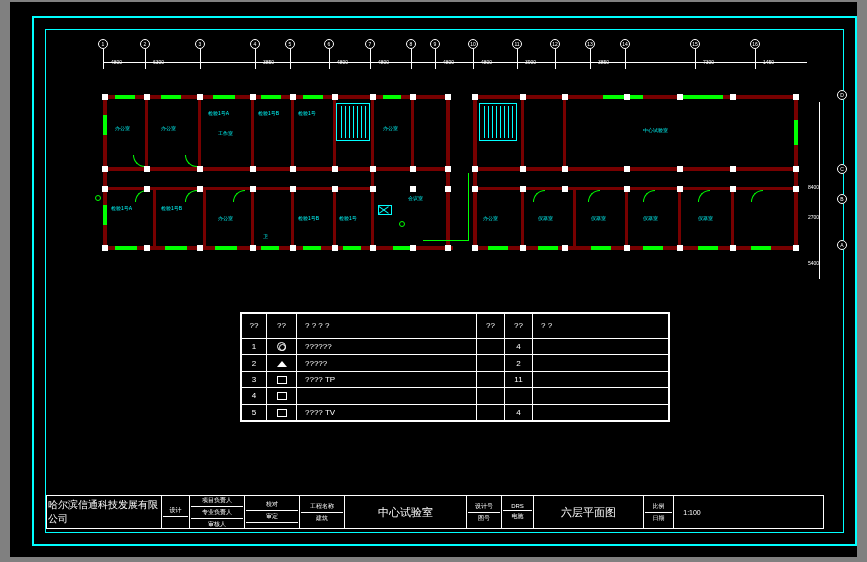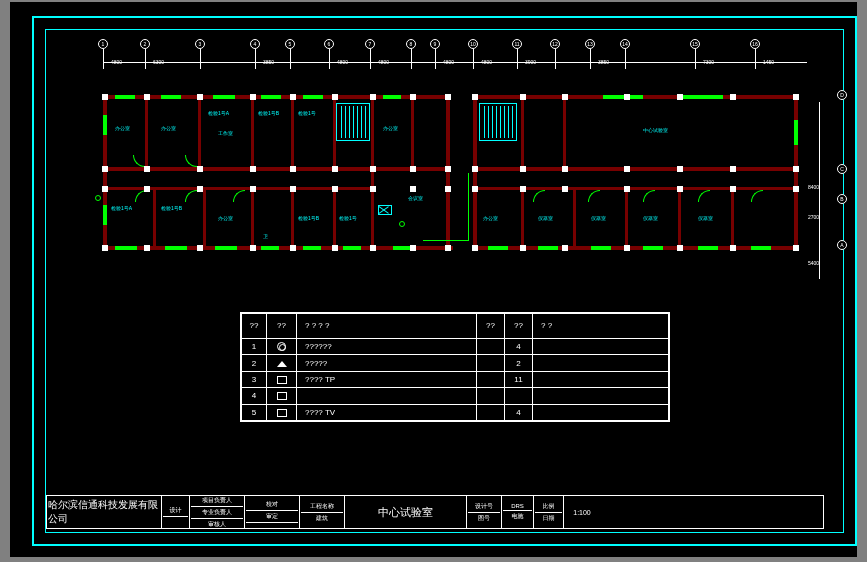--- a/index.html
+++ b/index.html
@@ -388,19 +388,20 @@
     </div>
     <div class="tb-cell tb-title">中心试验室</div>
     <div class="tb-cell" style="width:35px">
       <div class="row">设计号</div>
       <div class="row">图号</div>
     </div>
     <div class="tb-cell" style="width:32px">
       <div class="row">DRS</div>
       <div class="row">电施</div>
     </div>
+    <div class="tb-cell tb-title" style="width:110px">六层平面图</div>
     <div class="tb-cell" style="width:30px">
       <div class="row">比例</div>
       <div class="row">日期</div>
     </div>
     <div class="tb-cell" style="width:36px;border-right:none">1:100</div>
   </div>
 </div>
 
 </body></html>

